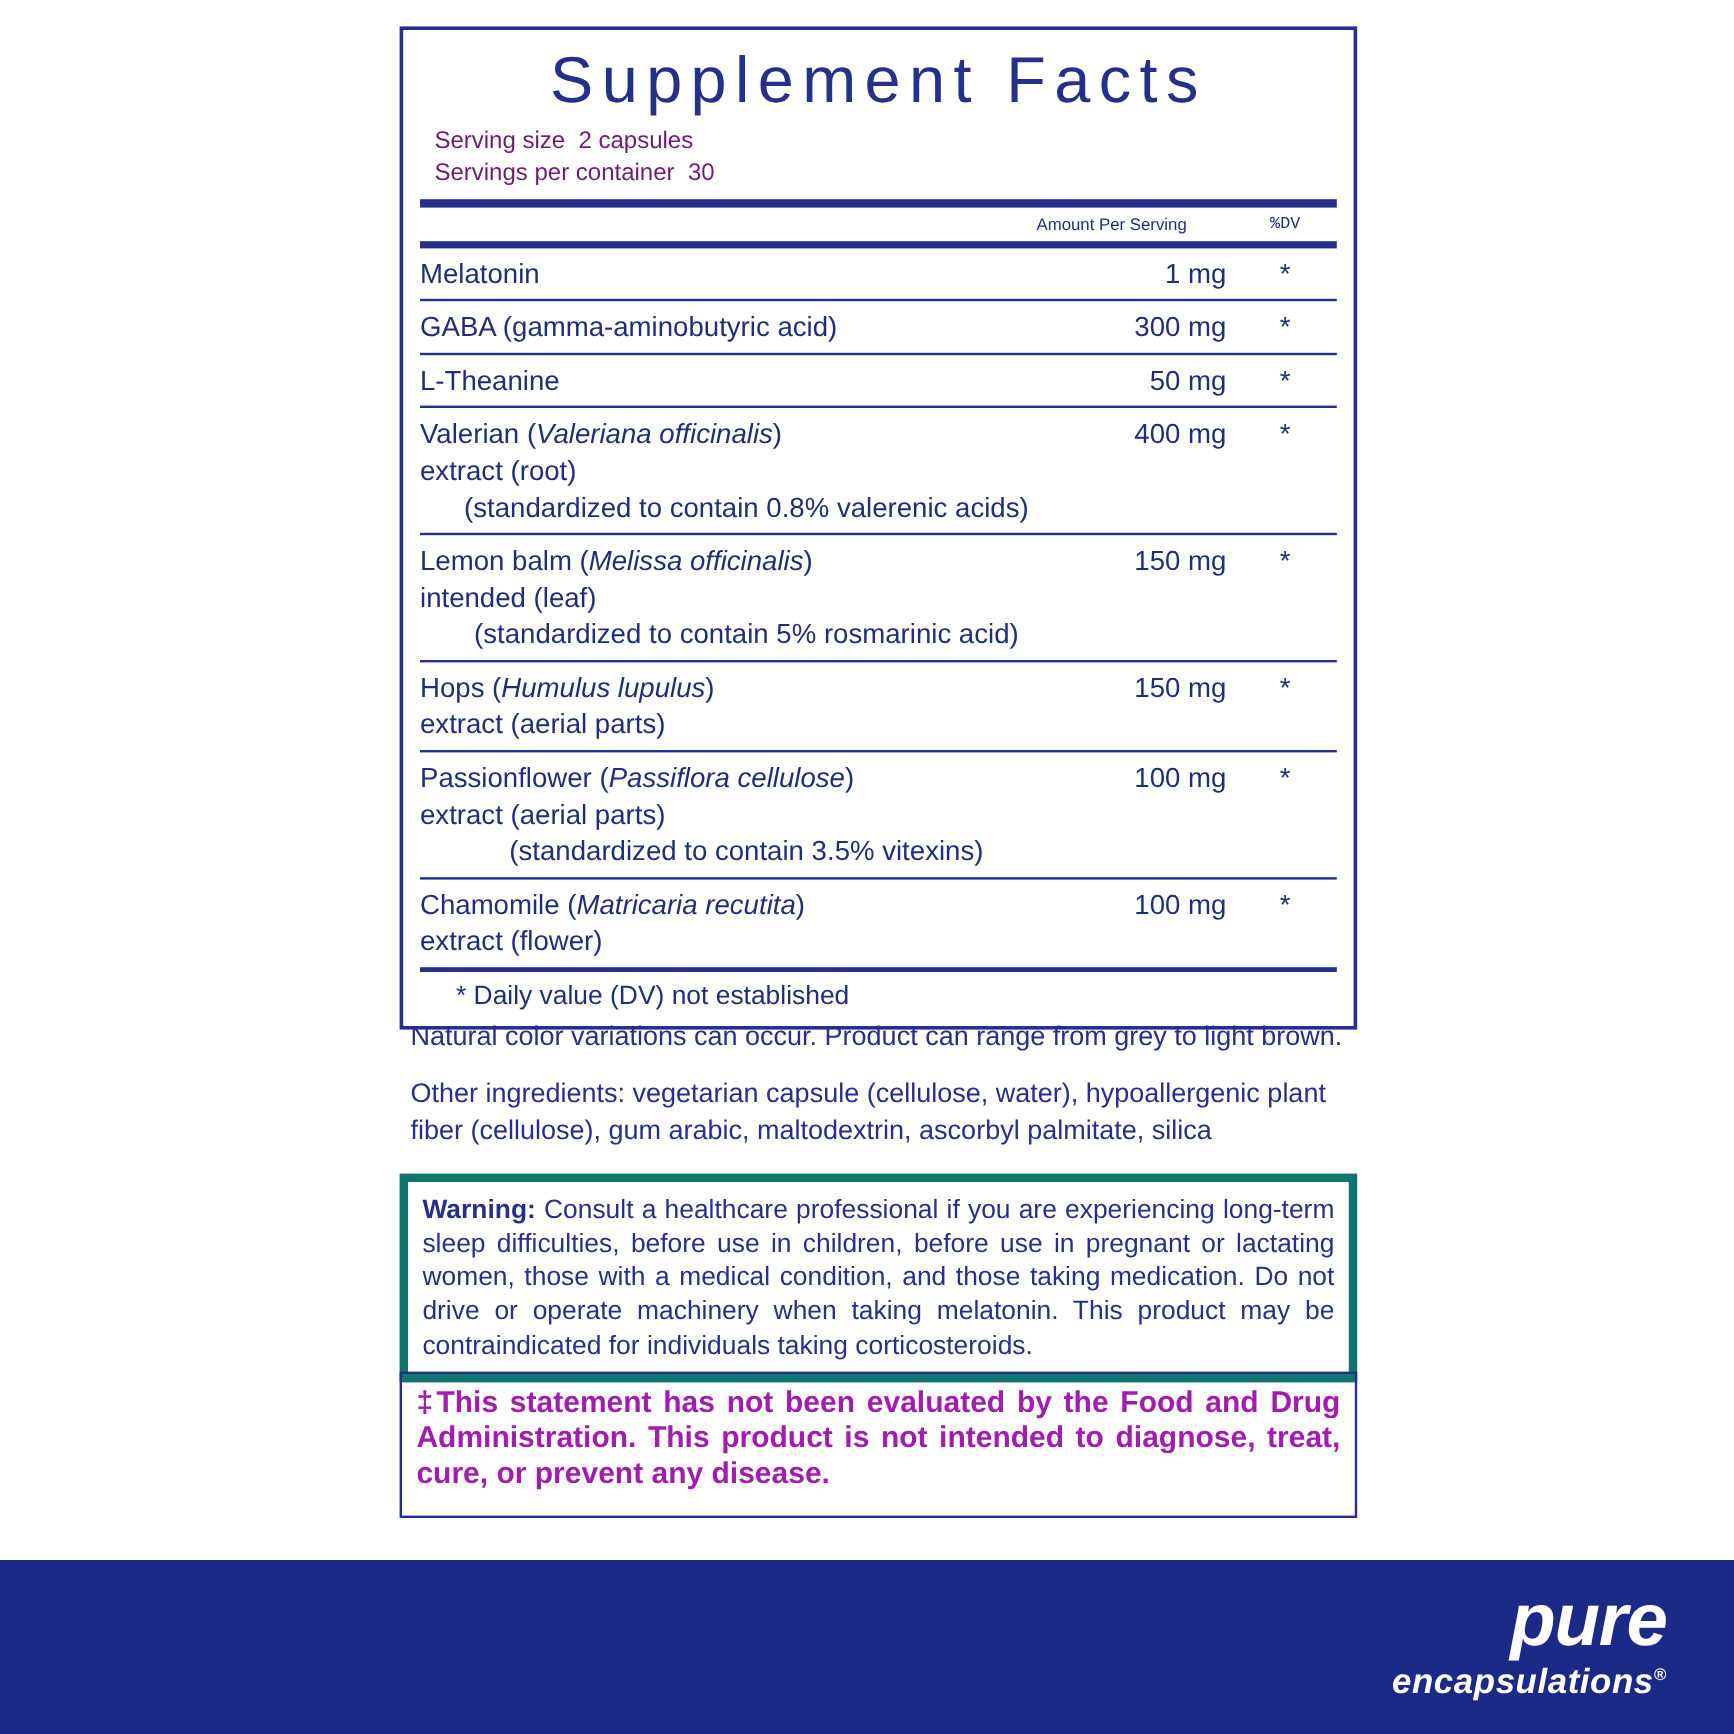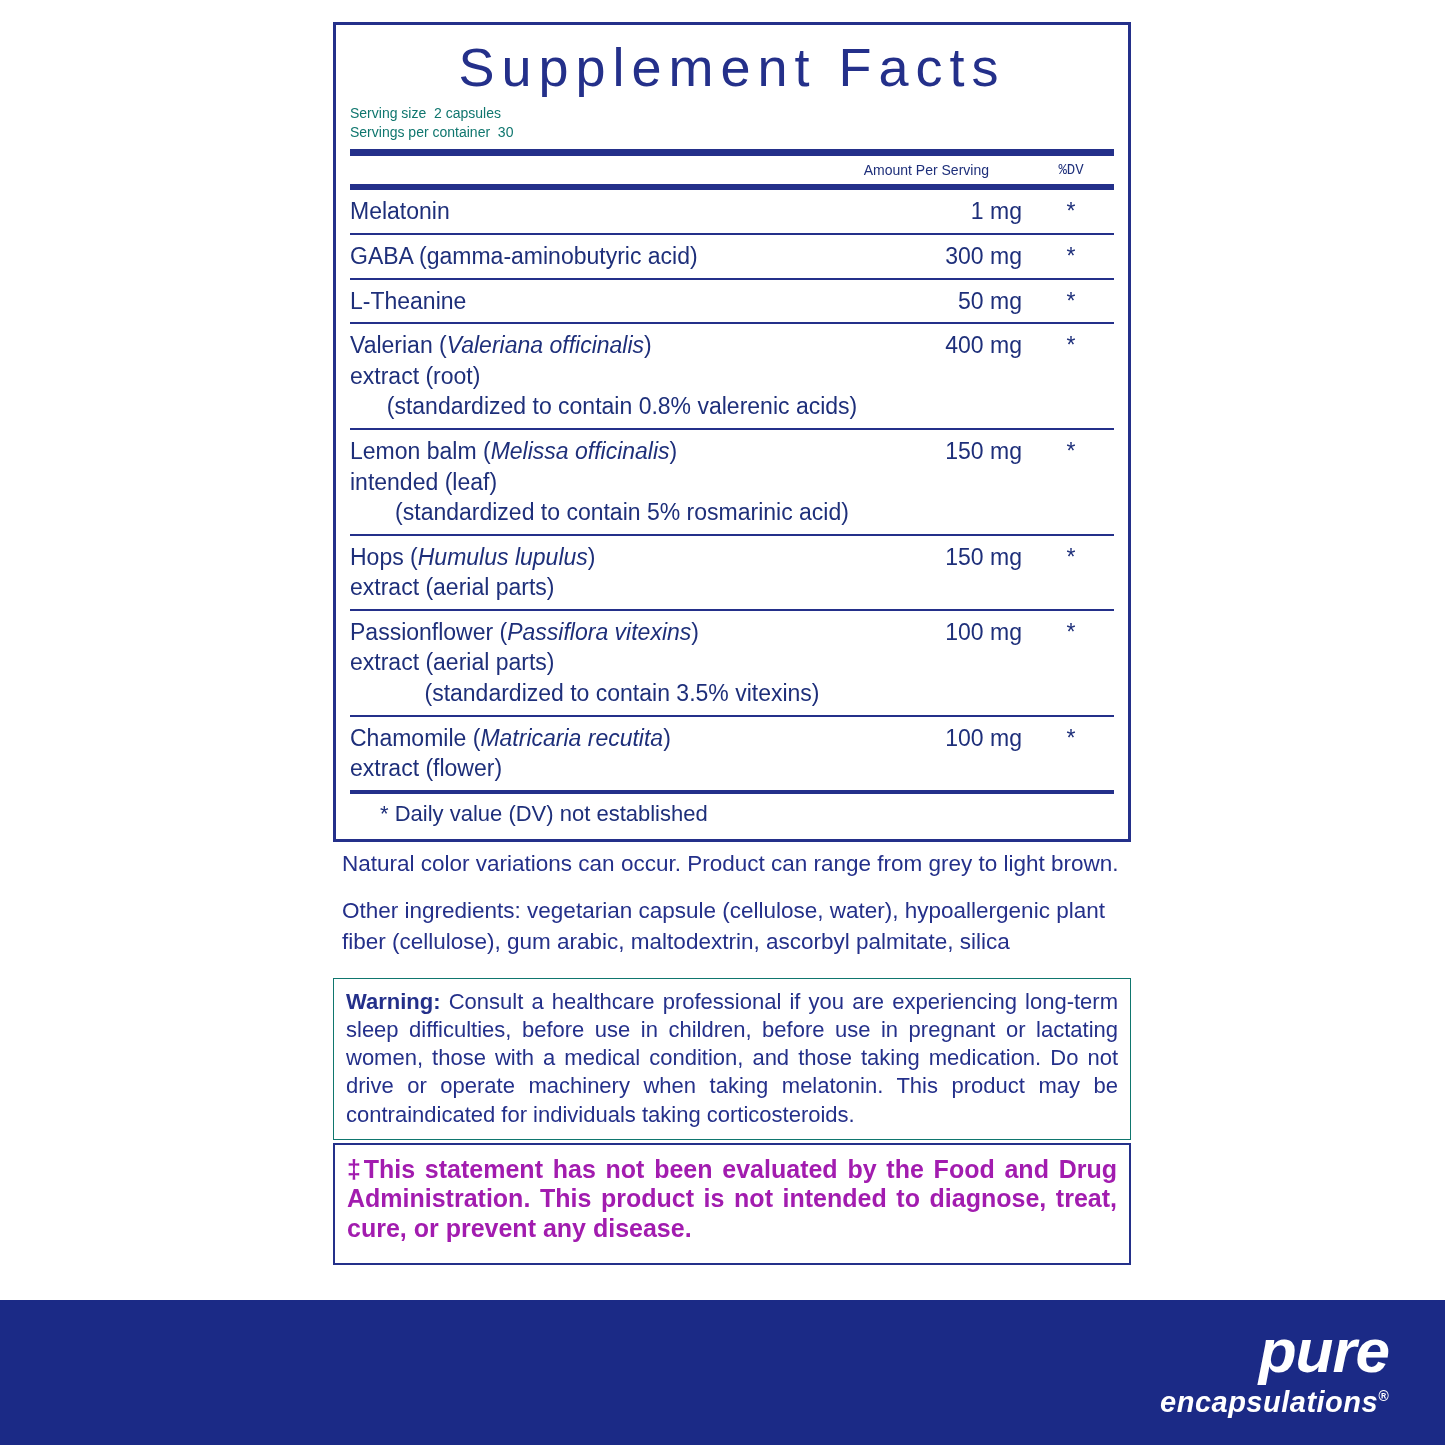--- a/index.html
+++ b/index.html
@@ -39,24 +39,24 @@
     font-size: 54px;
     letter-spacing: 7px;
     color: #24308a;
     font-weight: 400;
     line-height: 1.05;
     text-align: center;
     margin: 6px 0 8px 0;
     white-space: nowrap;
   }
   .sf-serv {
-    font-size: 14px;
-    color: #0f766e;
+    font-size: 20px;
+    color: #701a75;
     line-height: 1.35;
-    margin-left: 0;
+    margin-left: 12px;
   }
 
   .rule-thick {
     height: 7px;
     background: #24308a;
     margin-top: 8px;
   }
   .rule-thin {
     height: 2px;
     background: #24308a;
@@ -127,21 +127,21 @@
     color: #24308a;
   }
   .other p { margin: 0 0 16px 0; }
 
   
   .warn-box {
     position: absolute;
     left: 333px;
     top: 978px;
     width: 798px;
-    border: 1px solid #0f766e;
+    border: 7px solid #0f766e;
     box-sizing: border-box;
     padding: 9px 12px 10px 12px;
     font-size: 22px;
     line-height: 1.28;
     text-align: justify;
     color: #24308a;
   }
   .warn-box b { font-weight: bold; }
 
   
@@ -255,21 +255,21 @@
             <div class="ing-dv">*</div>
           </div>
           <div class="rule-thin"></div>
           <div class="ing-row">
             <div class="ing-name">Hops (<span class="ital">Humulus lupulus</span>)<span class="line2">extract (aerial parts)</span></div>
             <div class="ing-amt">150 mg</div>
             <div class="ing-dv">*</div>
           </div>
           <div class="rule-thin"></div>
           <div class="ing-row">
-            <div class="ing-name">Passionflower (<span class="ital">Passiflora vitexins</span>)<span class="line2">extract (aerial parts)</span><span class="line3">(standardized to contain 3.5% vitexins)</span></div>
+            <div class="ing-name">Passionflower (<span class="ital">Passiflora cellulose</span>)<span class="line2">extract (aerial parts)</span><span class="line3">(standardized to contain 3.5% vitexins)</span></div>
             <div class="ing-amt">100 mg</div>
             <div class="ing-dv">*</div>
           </div>
           <div class="rule-thin"></div>
           <div class="ing-row">
             <div class="ing-name">Chamomile (<span class="ital">Matricaria recutita</span>)<span class="line2">extract (flower)</span></div>
             <div class="ing-amt">100 mg</div>
             <div class="ing-dv">*</div>
           </div>
         </div>

